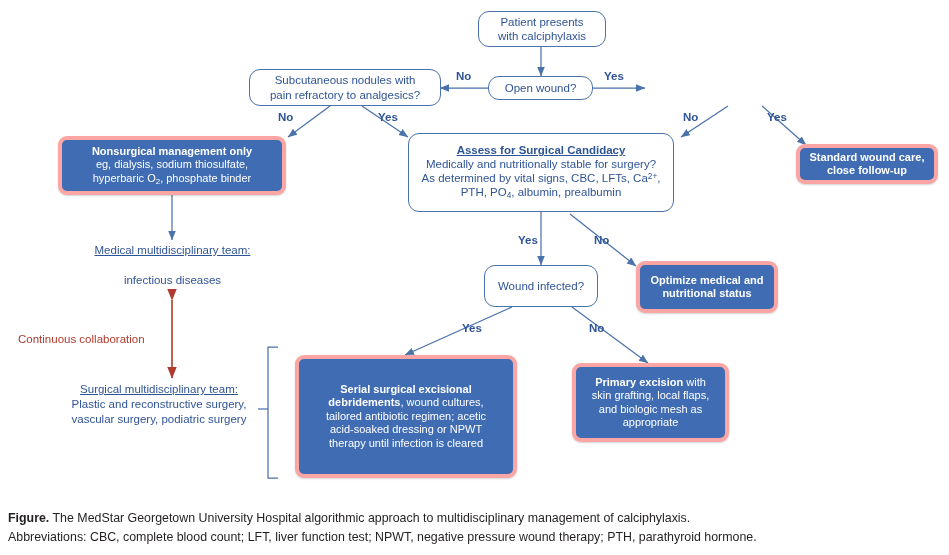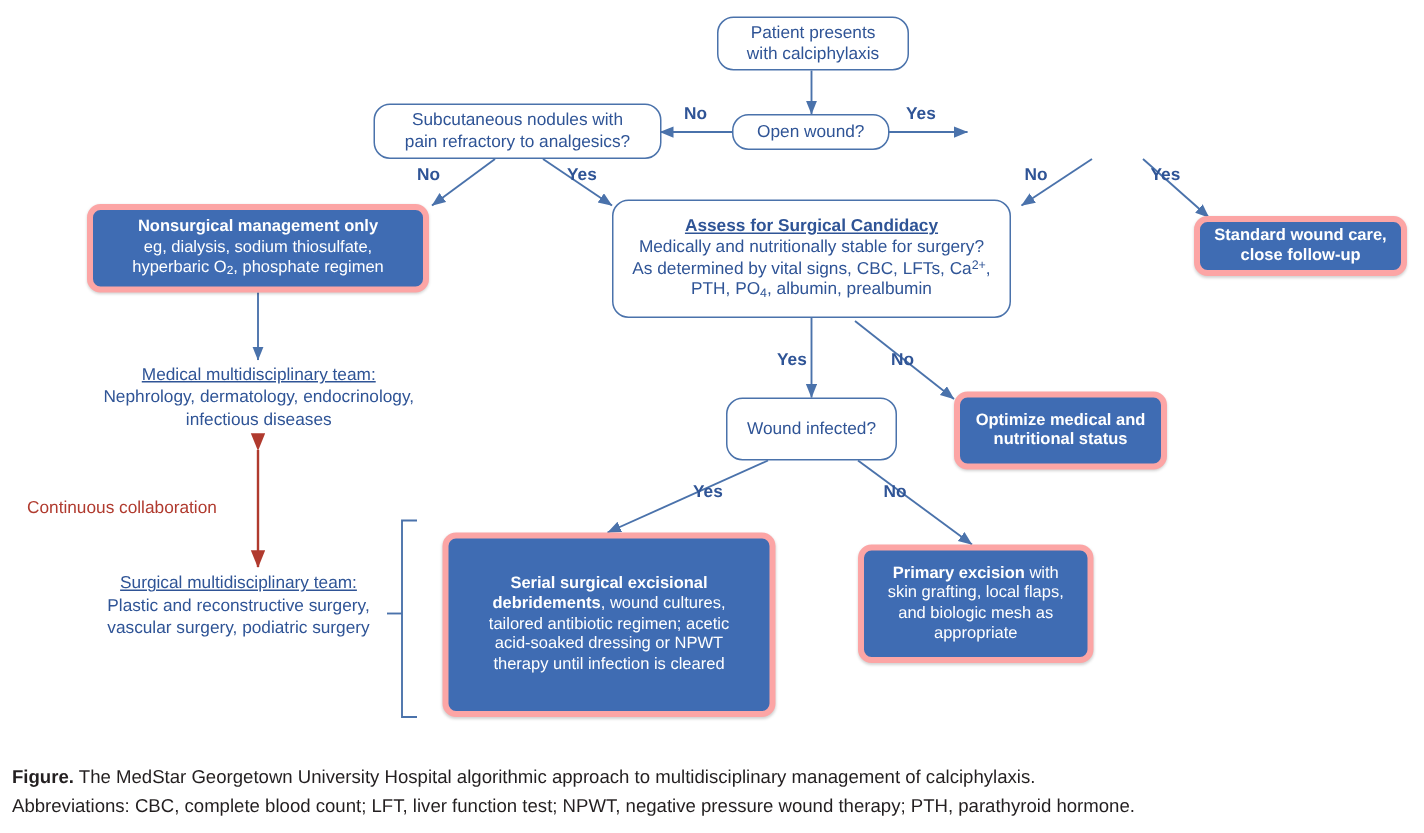--- a/index.html
+++ b/index.html
@@ -148,21 +148,21 @@
       <span>Subcutaneous nodules with</span><br>
       <span>pain refractory to analgesics?</span>
     </div>
   </div>
 
 
   <div class="node filled" style="left:58px;top:136px;width:228px;height:59px;">
     <div class="inner">
       <span class="b">Nonsurgical management only</span><br>
       <span>eg, dialysis, sodium thiosulfate,</span><br>
-      <span>hyperbaric O</span><sub>2</sub><span>, phosphate regimen</span>
+      <span>hyperbaric O</span><sub>2</sub><span>, phosphate binder</span>
     </div>
   </div>
 
   <div class="node outlined" style="left:408px;top:133px;width:266px;height:79px;">
     <div class="inner">
       <span class="b u">Assess for Surgical Candidacy</span><br>
       <span>Medically and nutritionally stable for surgery?</span><br>
       <span>As determined by vital signs, CBC, LFTs, Ca</span><sup>2+</sup><span>,</span><br>
       <span>PTH, PO</span><sub>4</sub><span>, albumin, prealbumin</span>
     </div>
@@ -170,21 +170,21 @@
 
   <div class="node filled" style="left:796px;top:144px;width:142px;height:40px;">
     <div class="inner">
       <span class="b">Standard wound care,</span><br>
       <span class="b">close follow-up</span>
     </div>
   </div>
 
   <div class="plaintext" style="left:36px;top:243px;width:273px;">
     <span class="hdr">Medical multidisciplinary team:</span><br>
-    <span>Nephrology, dermatology, endocrinology,</span><br>
+    <br>
     <span>infectious diseases</span>
   </div>
 
   <div class="node outlined" style="left:484px;top:265px;width:114px;height:42px;">
     <div class="inner">
       <span>Wound infected?</span>
     </div>
   </div>
 
   <div class="node filled" style="left:636px;top:261px;width:142px;height:52px;">

